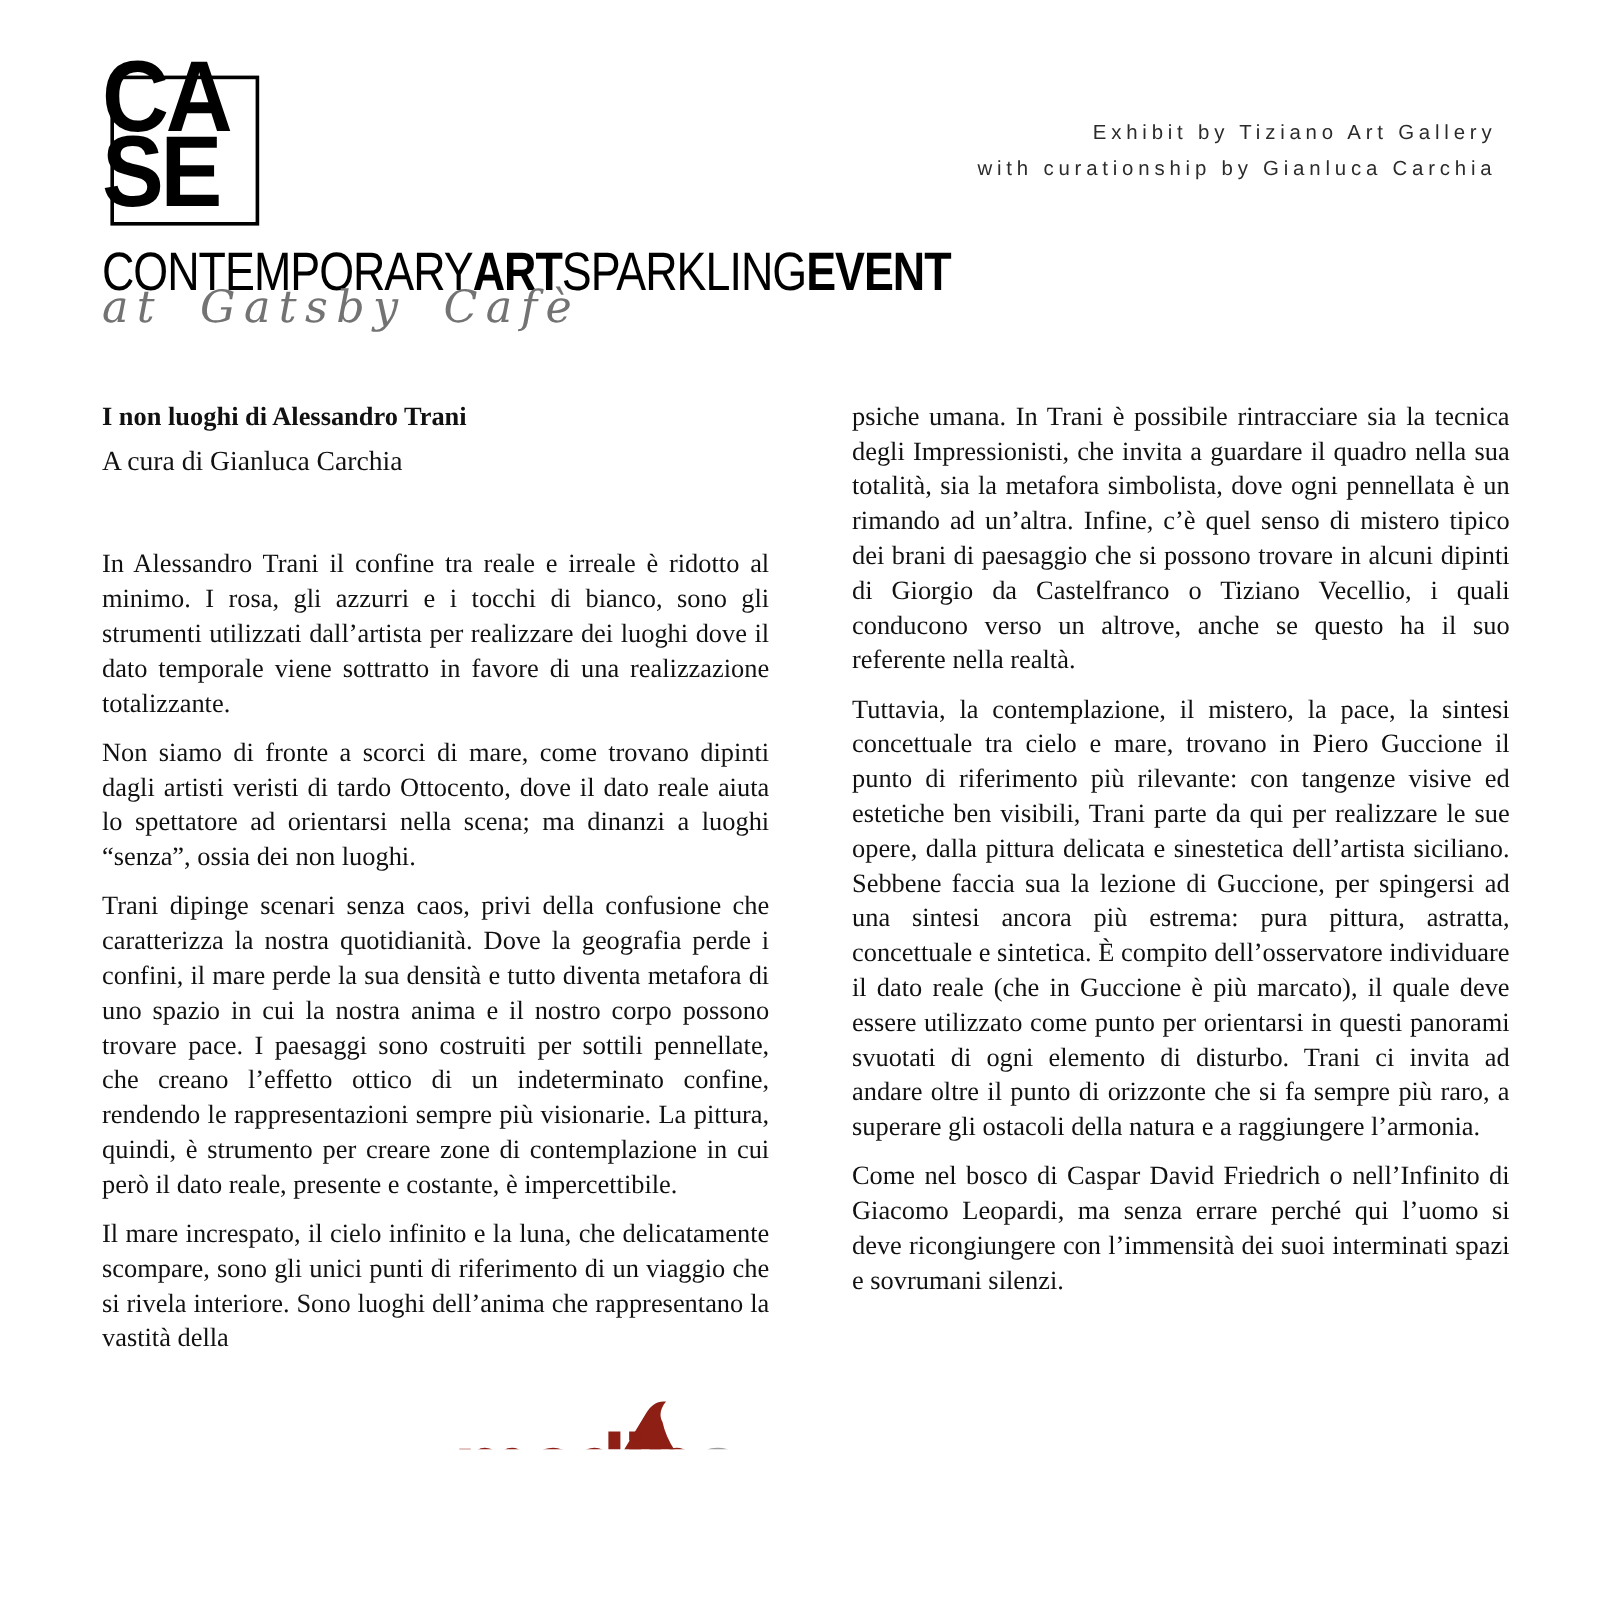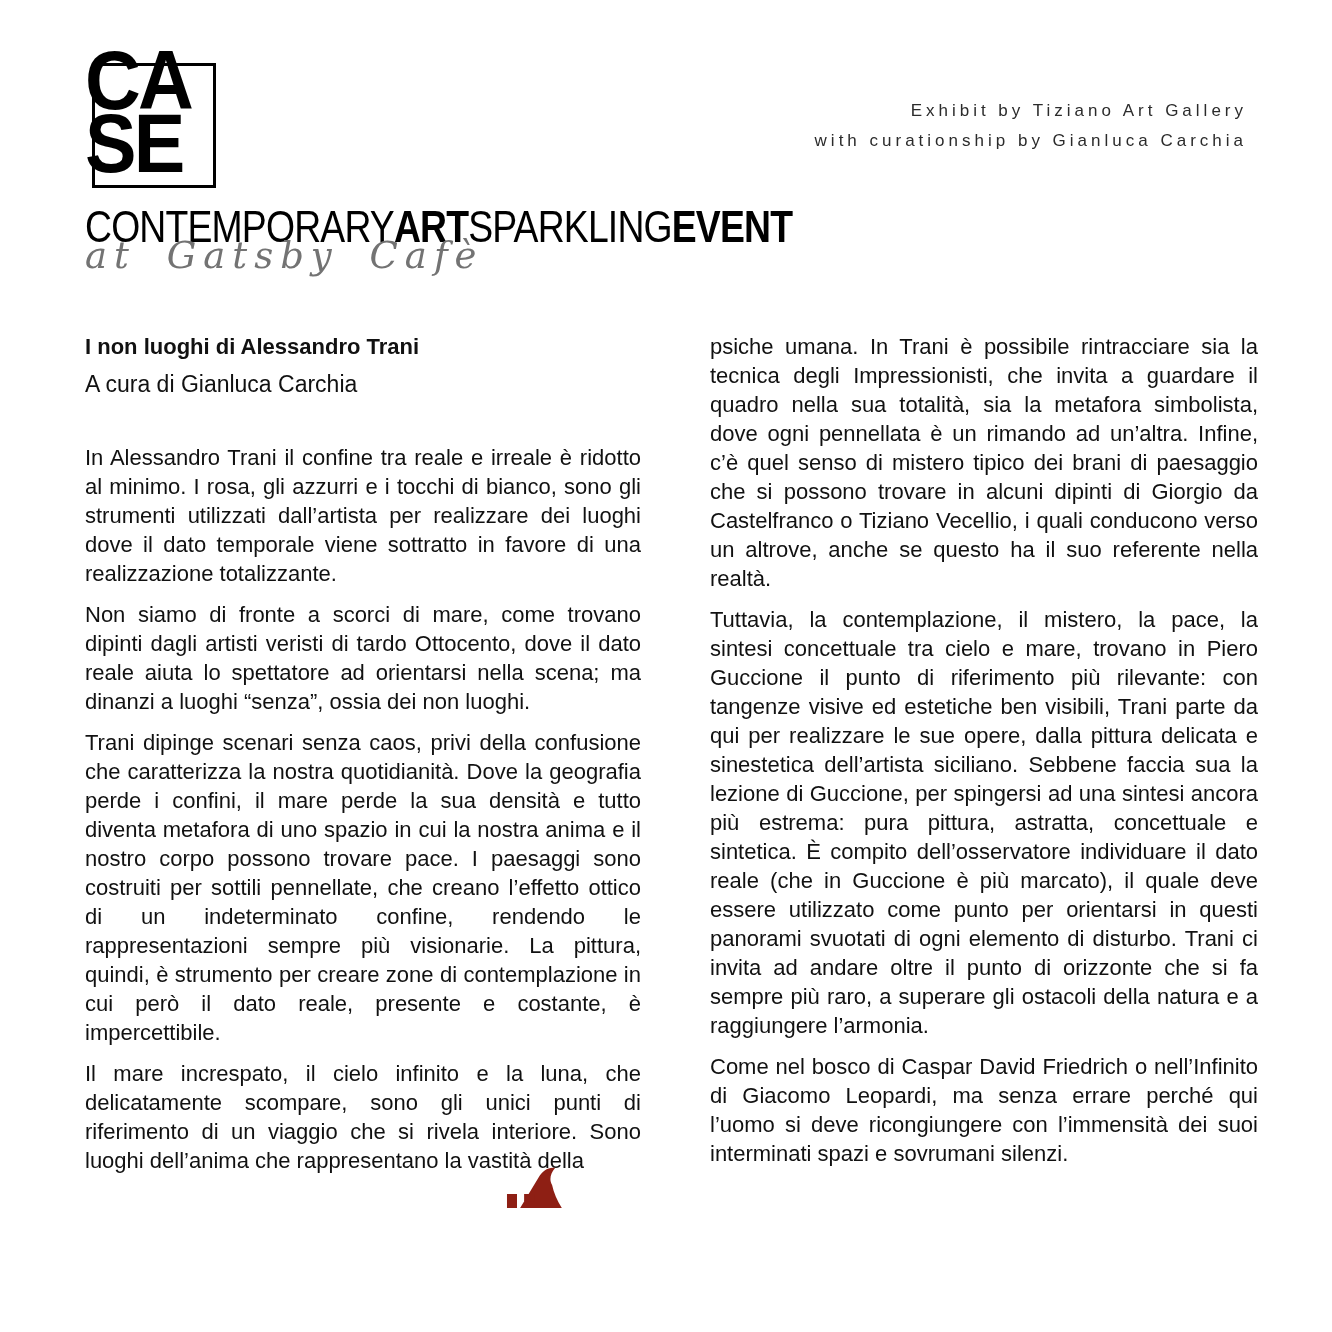--- a/index.html
+++ b/index.html
@@ -40,25 +40,25 @@
     transform: scaleX(0.83); transform-origin: left top;
   }
   .title .bold-seg { font-weight: 700; }
   .subtitle {
     position: absolute; left: 85px; top: 234px; width: 762px;
     font-family: "DejaVu Serif", serif; font-style: italic;
     font-size: 37px; letter-spacing: 7px; word-spacing: 12px; color: #737373;
   }
 
   
-  .col { position: absolute; top: 332px; font-size: 22px; line-height: 29px; color: #111; }
+  .col { position: absolute; top: 332px; font-size: 22px; line-height: 29px; color: #111; font-family: Liberation Serif, serif; }
   .col-left  { left: 85px;  width: 556px; }
   .col-right { left: 710px; width: 548px; }
   .col h2 { font-size: 22px; line-height: 29px; font-weight: 700; margin-bottom: 9px; }
-  .col .byline { font-size: 23px; margin-bottom: 44px; }
+  .col .byline { font-size: 23px; margin-bottom: 56px; }
   .col p { text-align: justify; margin-bottom: 12px; }
 
   
   .medina { position: absolute; left: 375px; top: 1165px; width: 270px; height: 125px; }
   .medina-shape { position: absolute; left: 110px; top: 2px; width: 148px; height: 100px; }
   .medina-word {
     position: absolute; left: 3px; top: 24px;
     font-size: 73px; line-height: 66px; font-weight: 700; letter-spacing: -3px;
     color: #8e1f14;
   }

